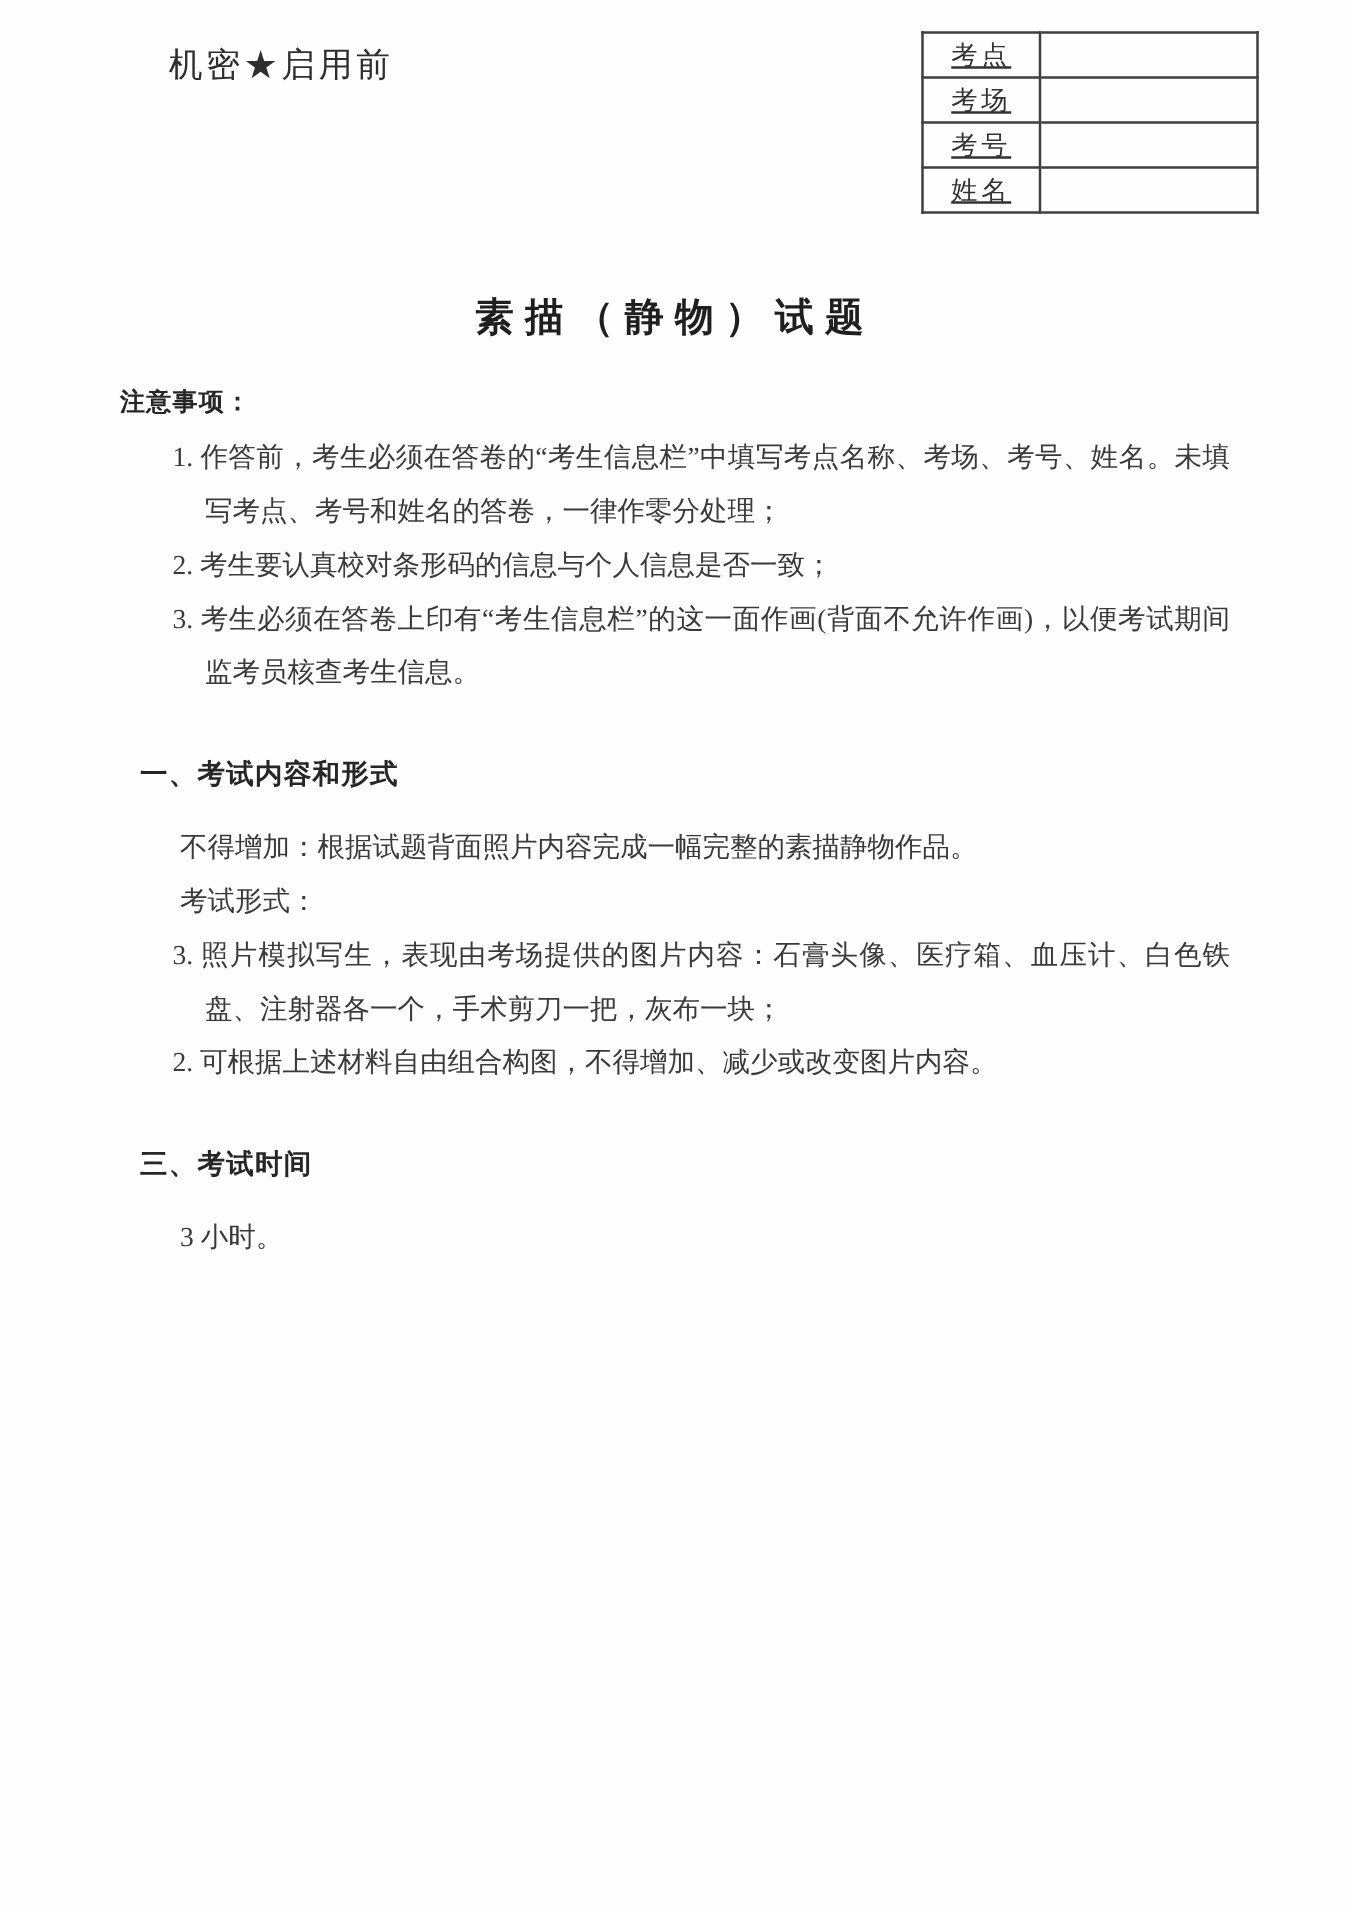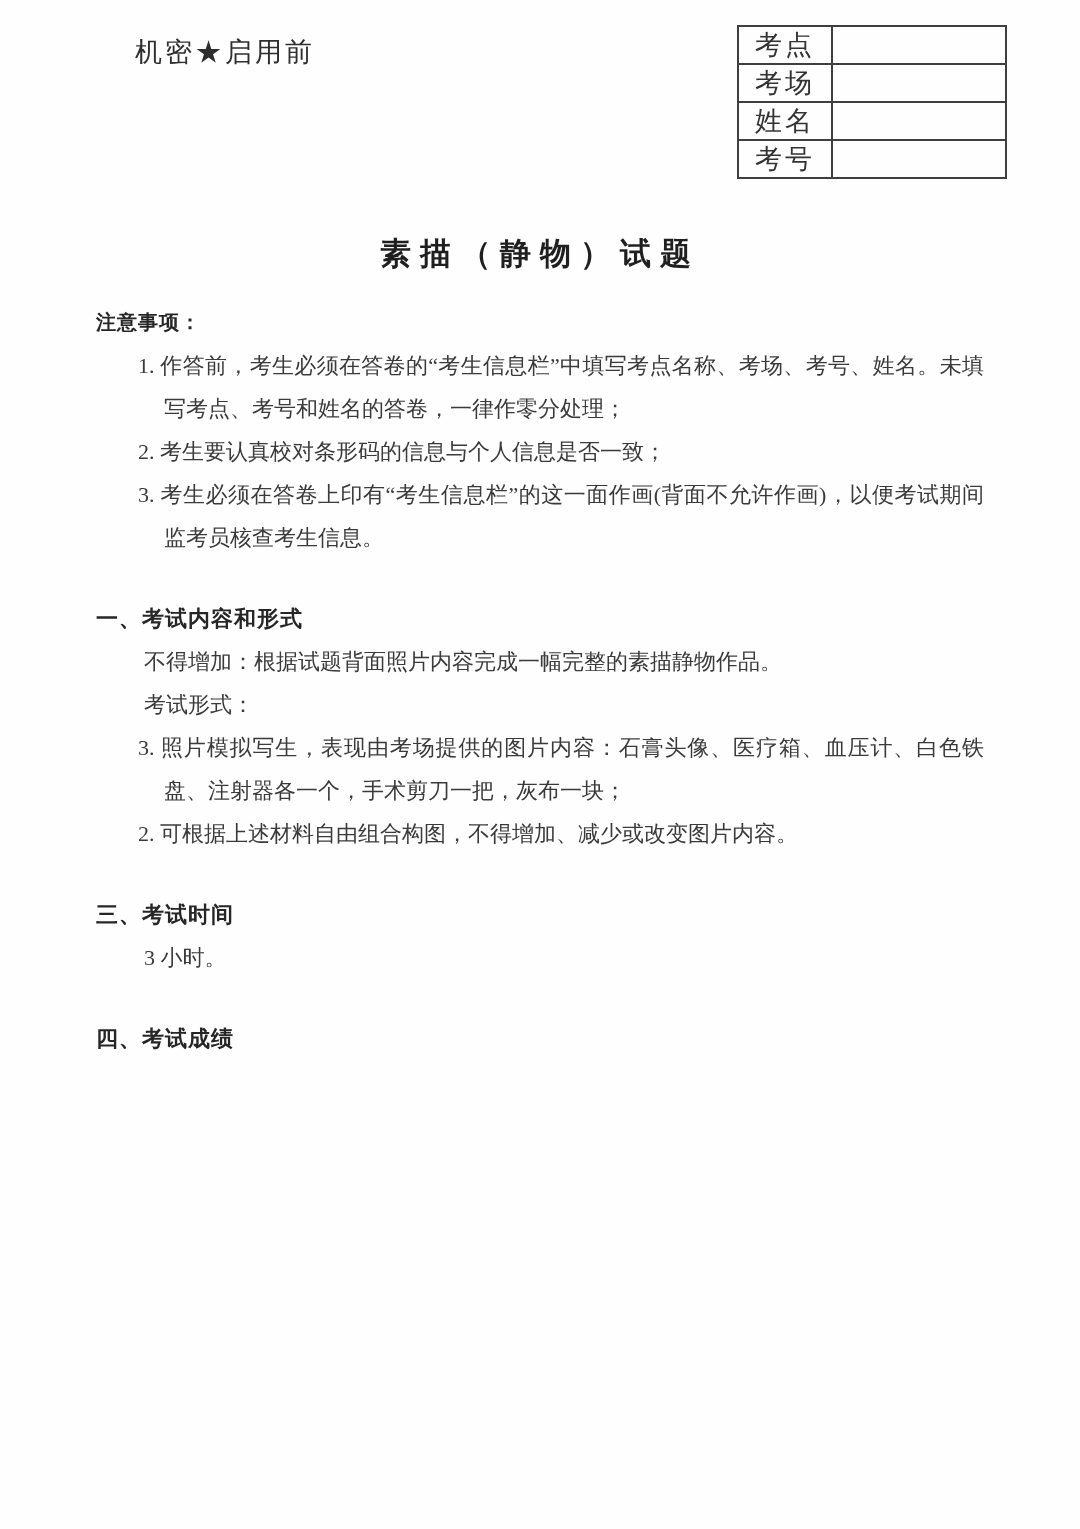--- a/index.html
+++ b/index.html
@@ -24,23 +24,24 @@
   }
   table.info-table {
     position: absolute;
     left: 737px;
     top: 25px;
     border-collapse: collapse;
   }
   table.info-table td {
     border: 2px solid #3f3f3f;
     height: 34px;
-    font-size: 27px;
+    font-size: 21px;
     color: #333;
     padding: 0;
+    text-decoration: underline;
   }
   table.info-table td.label {
     width: 92px;
     text-align: center;
     letter-spacing: 3px;
   }
   table.info-table td.value { width: 172px; }
 
   .content {
     position: absolute;
@@ -74,21 +75,21 @@
     text-align: justify;
   }
   .para {
     margin: 0;
     padding-left: 48px;
     font-size: 22px;
     line-height: 43px;
   }
   .section { margin-top: 38px; }
   .section-heading {
-    margin: 0;
+    margin: 16px;
     font-weight: bold;
     font-size: 22px;
     line-height: 43px;
     color: #262626;
     letter-spacing: 1px;
   }
 </style>
 </head>
 <body>
 
@@ -100,25 +101,25 @@
     <tbody>
       <tr>
         <td class="label">考点</td>
         <td class="value"></td>
       </tr>
       <tr>
         <td class="label">考场</td>
         <td class="value"></td>
       </tr>
       <tr>
-        <td class="label">姓名</td>
+        <td class="label">考号</td>
         <td class="value"></td>
       </tr>
       <tr>
-        <td class="label">考号</td>
+        <td class="label">姓名</td>
         <td class="value"></td>
       </tr>
     </tbody>
   </table>
 
   <div class="content">
 
     <h1 class="title">素描（静物）试题</h1>
 
     <div>
@@ -136,17 +137,16 @@
       <p class="num-item">2. 可根据上述材料自由组合构图，不得增加、减少或改变图片内容。</p>
     </div>
 
 
     <div class="section">
       <div class="section-heading">三、考试时间</div>
       <p class="para">3 小时。</p>
     </div>
 
     <div class="section">
-      <div class="section-heading">四、考试成绩</div>
     </div>
 
   </div>
 </div>
 
 </body></html>

